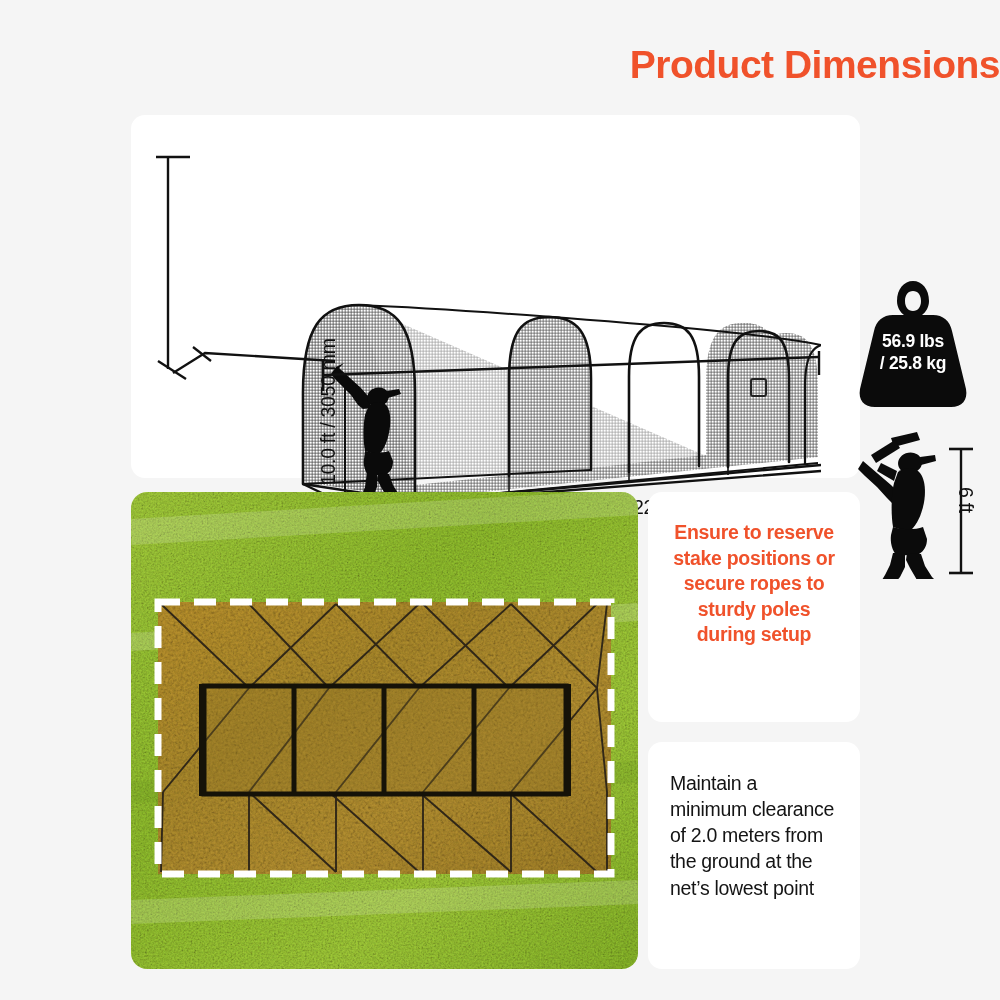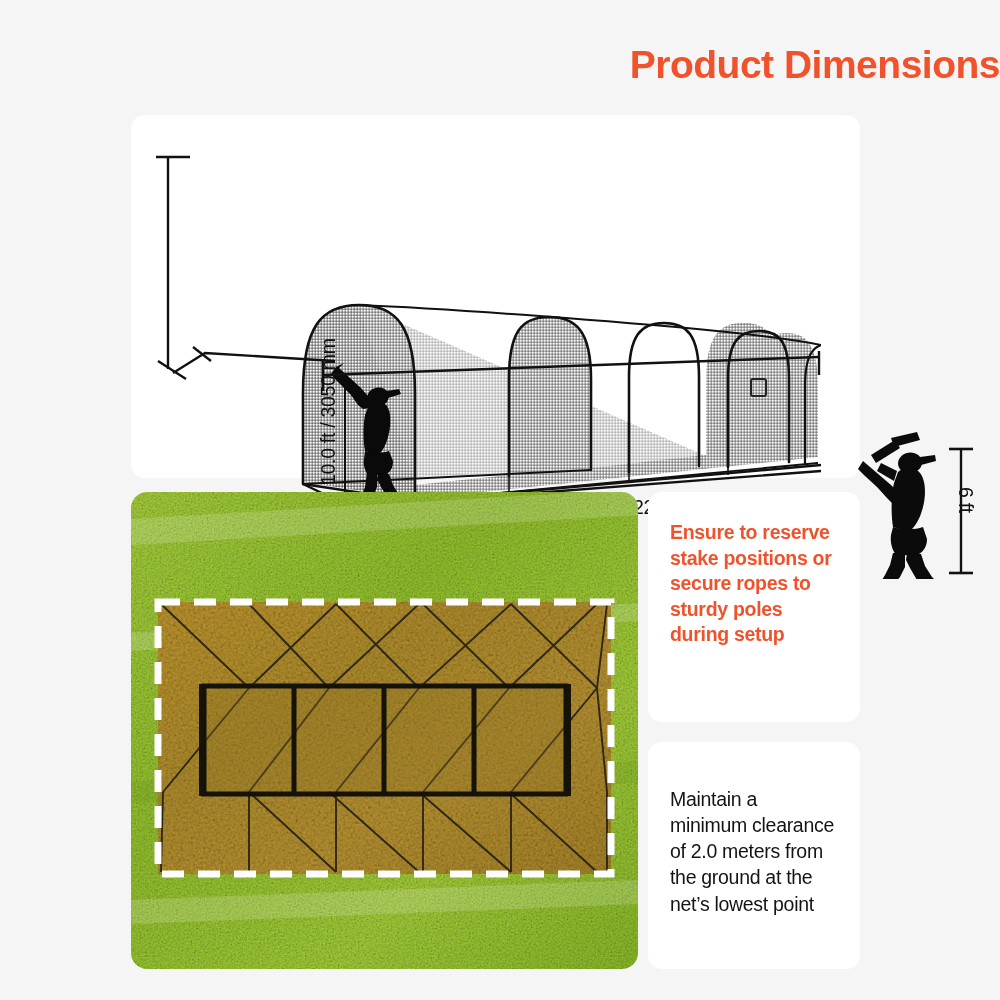--- a/index.html
+++ b/index.html
@@ -62,29 +62,29 @@
     width: 212px; height: 227px;
     padding: 28px 22px 0 22px;
   }
 
   .note-text-orange {
     color: #f0522b;
     font-weight: bold;
     font-size: 19.5px;
     line-height: 1.31;
     letter-spacing: -0.3px;
+    text-align: center;
   }
 
   .note-text-black {
     color: #141414;
     font-weight: normal;
     font-size: 19.5px;
     line-height: 1.34;
     letter-spacing: -0.3px;
-    margin-top: 16px;
   }
 
   
   .svg-layer {
     position: absolute;
     left: 0; top: 0;
     width: 100%; height: 100%;
     display: block;
   }
 
@@ -265,20 +265,34 @@
       <path d="M6 30 L38 10 L168 18" stroke="#111" stroke-width="2.3" fill="none"></path>
       <path d="M26 4 L44 18" stroke="#111" stroke-width="2.3" fill="none"></path>
     </svg>
 
     <div class="rot-label" id="height-label">10.0 ft / 3050 mm</div>
 
     <div class="rot-label" id="depth-label">12.1 ft / 3700 mm</div>
 
     <div id="length-label">40.0 ft / 12200 mm</div>
 
+    <div id="weight-badge-wrap">
+      <svg class="svg-layer" viewBox="0 0 132 140">
+        <path d="M50 28 C50 16 57 8 66 8 C75 8 82 16 82 28 C82 34 79 39 75 42
+                 L86 42 C96 42 103 48 105 58 L119 116 C121 127 115 134 104 134
+                 L28 134 C17 134 11 127 13 116 L27 58 C29 48 36 42 46 42 L57 42
+                 C53 39 50 34 50 28 Z
+                 M66 18 C61 18 58 22 58 28 C58 34 61 38 66 38 C71 38 74 34 74 28
+                 C74 22 71 18 66 18 Z" fill="#0b0b0b"></path>
+      </svg>
+      <div class="weight-text">
+        <div>56.9 lbs</div>
+        <div>/ 25.8 kg</div>
+      </div>
+    </div>
 
     <div id="batter-scale-wrap">
       <svg class="svg-layer" viewBox="0 0 132 152">
         <g fill="#0b0b0b">
 
           <path d="M22 28 L16 34 L44 58 L52 66 L57 72 L54 78 L47 78 L40 71
                    L30 60 L18 49 L11 42 L16 34 Z"></path>
           <path d="M44 11 L70 5 L73 13 L47 20 Z"></path>
           <path d="M24 28 L48 13 L53 21 L29 36 Z"></path>
 

